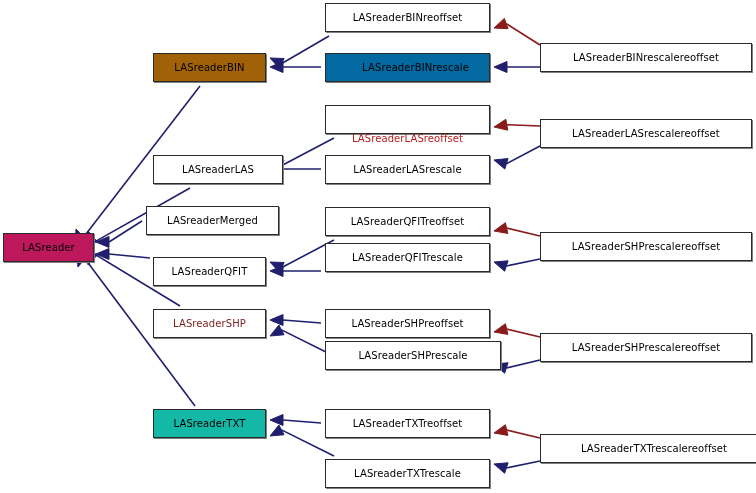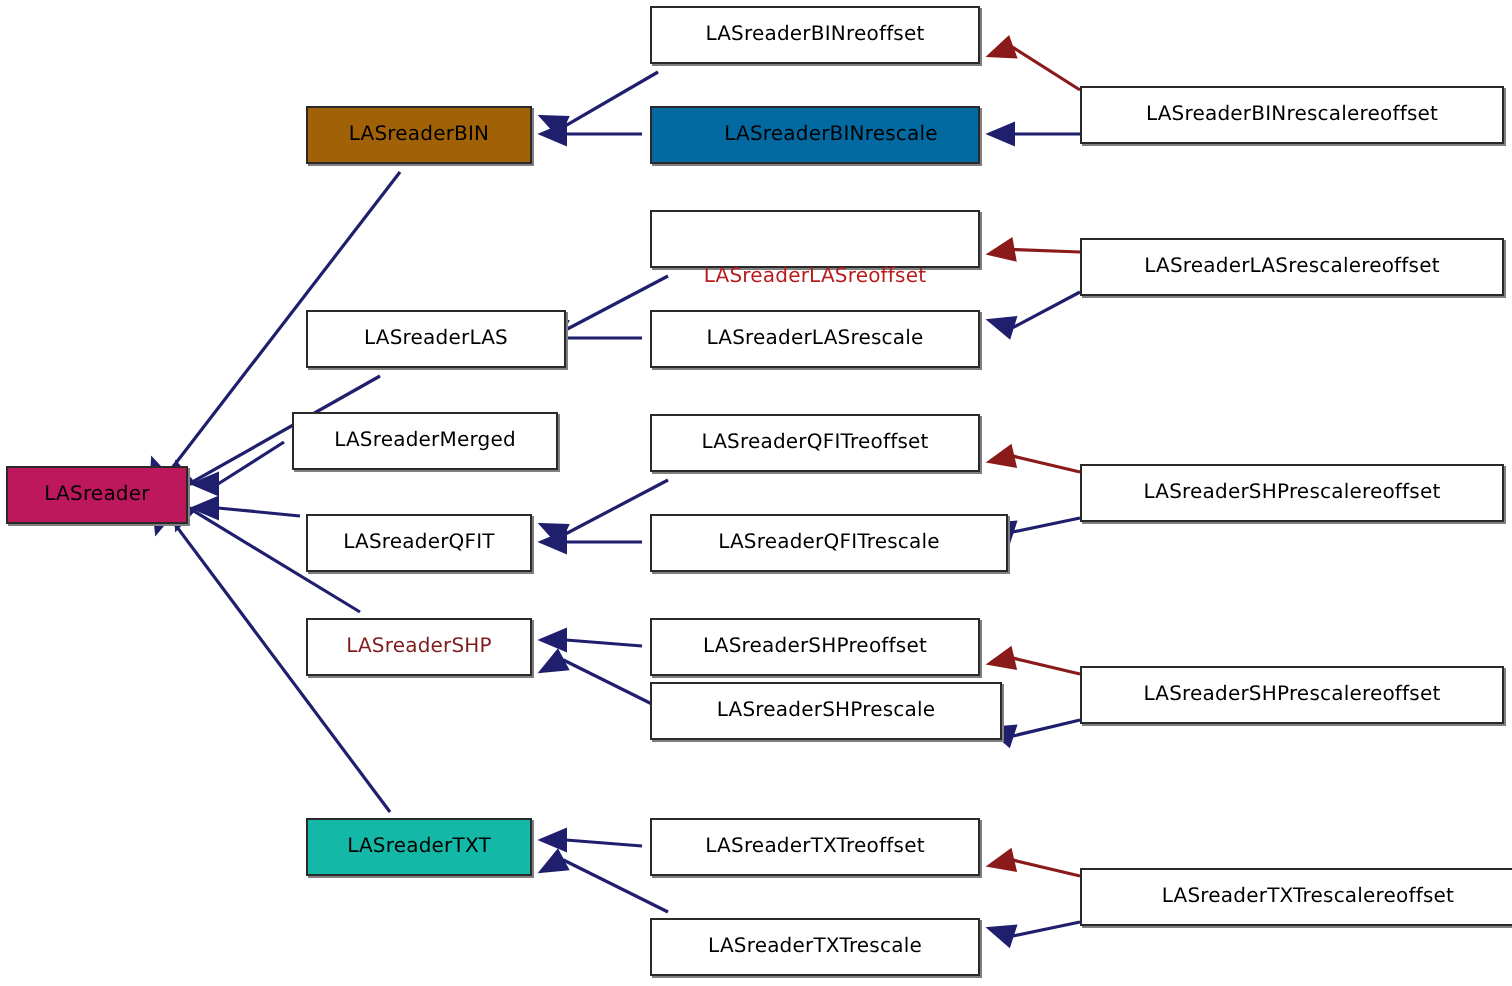--- a/index.html
+++ b/index.html
@@ -129,21 +129,21 @@
       </div>
       <div class="node" style="left: 325px; top: 105px; width: 165px; height: 29px; background: rgb(255, 255, 255); border-color: rgb(42, 42, 42); box-shadow: rgb(128, 128, 128) 1px 1px 0px 0px;">
         <span class="node-label" style="color: #b91c1c; margin-top: 39px;">LASreaderLASreoffset</span>
       </div>
       <div class="node" style="left: 325px; top: 155px; width: 165px; height: 29px; background: rgb(255, 255, 255); border-color: rgb(42, 42, 42); box-shadow: rgb(128, 128, 128) 1px 1px 0px 0px;">
         <span class="node-label" style="color: rgb(0, 0, 0);">LASreaderLASrescale</span>
       </div>
       <div class="node" style="left: 325px; top: 207px; width: 165px; height: 29px; background: rgb(255, 255, 255); border-color: rgb(42, 42, 42); box-shadow: rgb(128, 128, 128) 1px 1px 0px 0px;">
         <span class="node-label" style="color: rgb(0, 0, 0);">LASreaderQFITreoffset</span>
       </div>
-      <div class="node" style="left: 325px; top: 257px; width: 179px; height: 29px; background: rgb(255, 255, 255); border-color: rgb(42, 42, 42); box-shadow: rgb(128, 128, 128) 1px 1px 0px 0px;">
+      <div class="node" style="left: 325px; top: 243px; width: 165px; height: 29px; background: rgb(255, 255, 255); border-color: rgb(42, 42, 42); box-shadow: rgb(128, 128, 128) 1px 1px 0px 0px;">
         <span class="node-label" style="color: rgb(0, 0, 0);">LASreaderQFITrescale</span>
       </div>
       <div class="node" style="left: 325px; top: 309px; width: 165px; height: 29px; background: rgb(255, 255, 255); border-color: rgb(42, 42, 42); box-shadow: rgb(128, 128, 128) 1px 1px 0px 0px;">
         <span class="node-label" style="color: rgb(0, 0, 0);">LASreaderSHPreoffset</span>
       </div>
       <div class="node" style="left: 325px; top: 341px; width: 176px; height: 29px; background: rgb(255, 255, 255); border-color: rgb(42, 42, 42); box-shadow: rgb(128, 128, 128) 1px 1px 0px 0px;">
         <span class="node-label" style="color: rgb(0, 0, 0);">LASreaderSHPrescale</span>
       </div>
       <div class="node" style="left: 325px; top: 409px; width: 165px; height: 29px; background: rgb(255, 255, 255); border-color: rgb(42, 42, 42); box-shadow: rgb(128, 128, 128) 1px 1px 0px 0px;">
         <span class="node-label" style="color: rgb(0, 0, 0);">LASreaderTXTreoffset</span>

